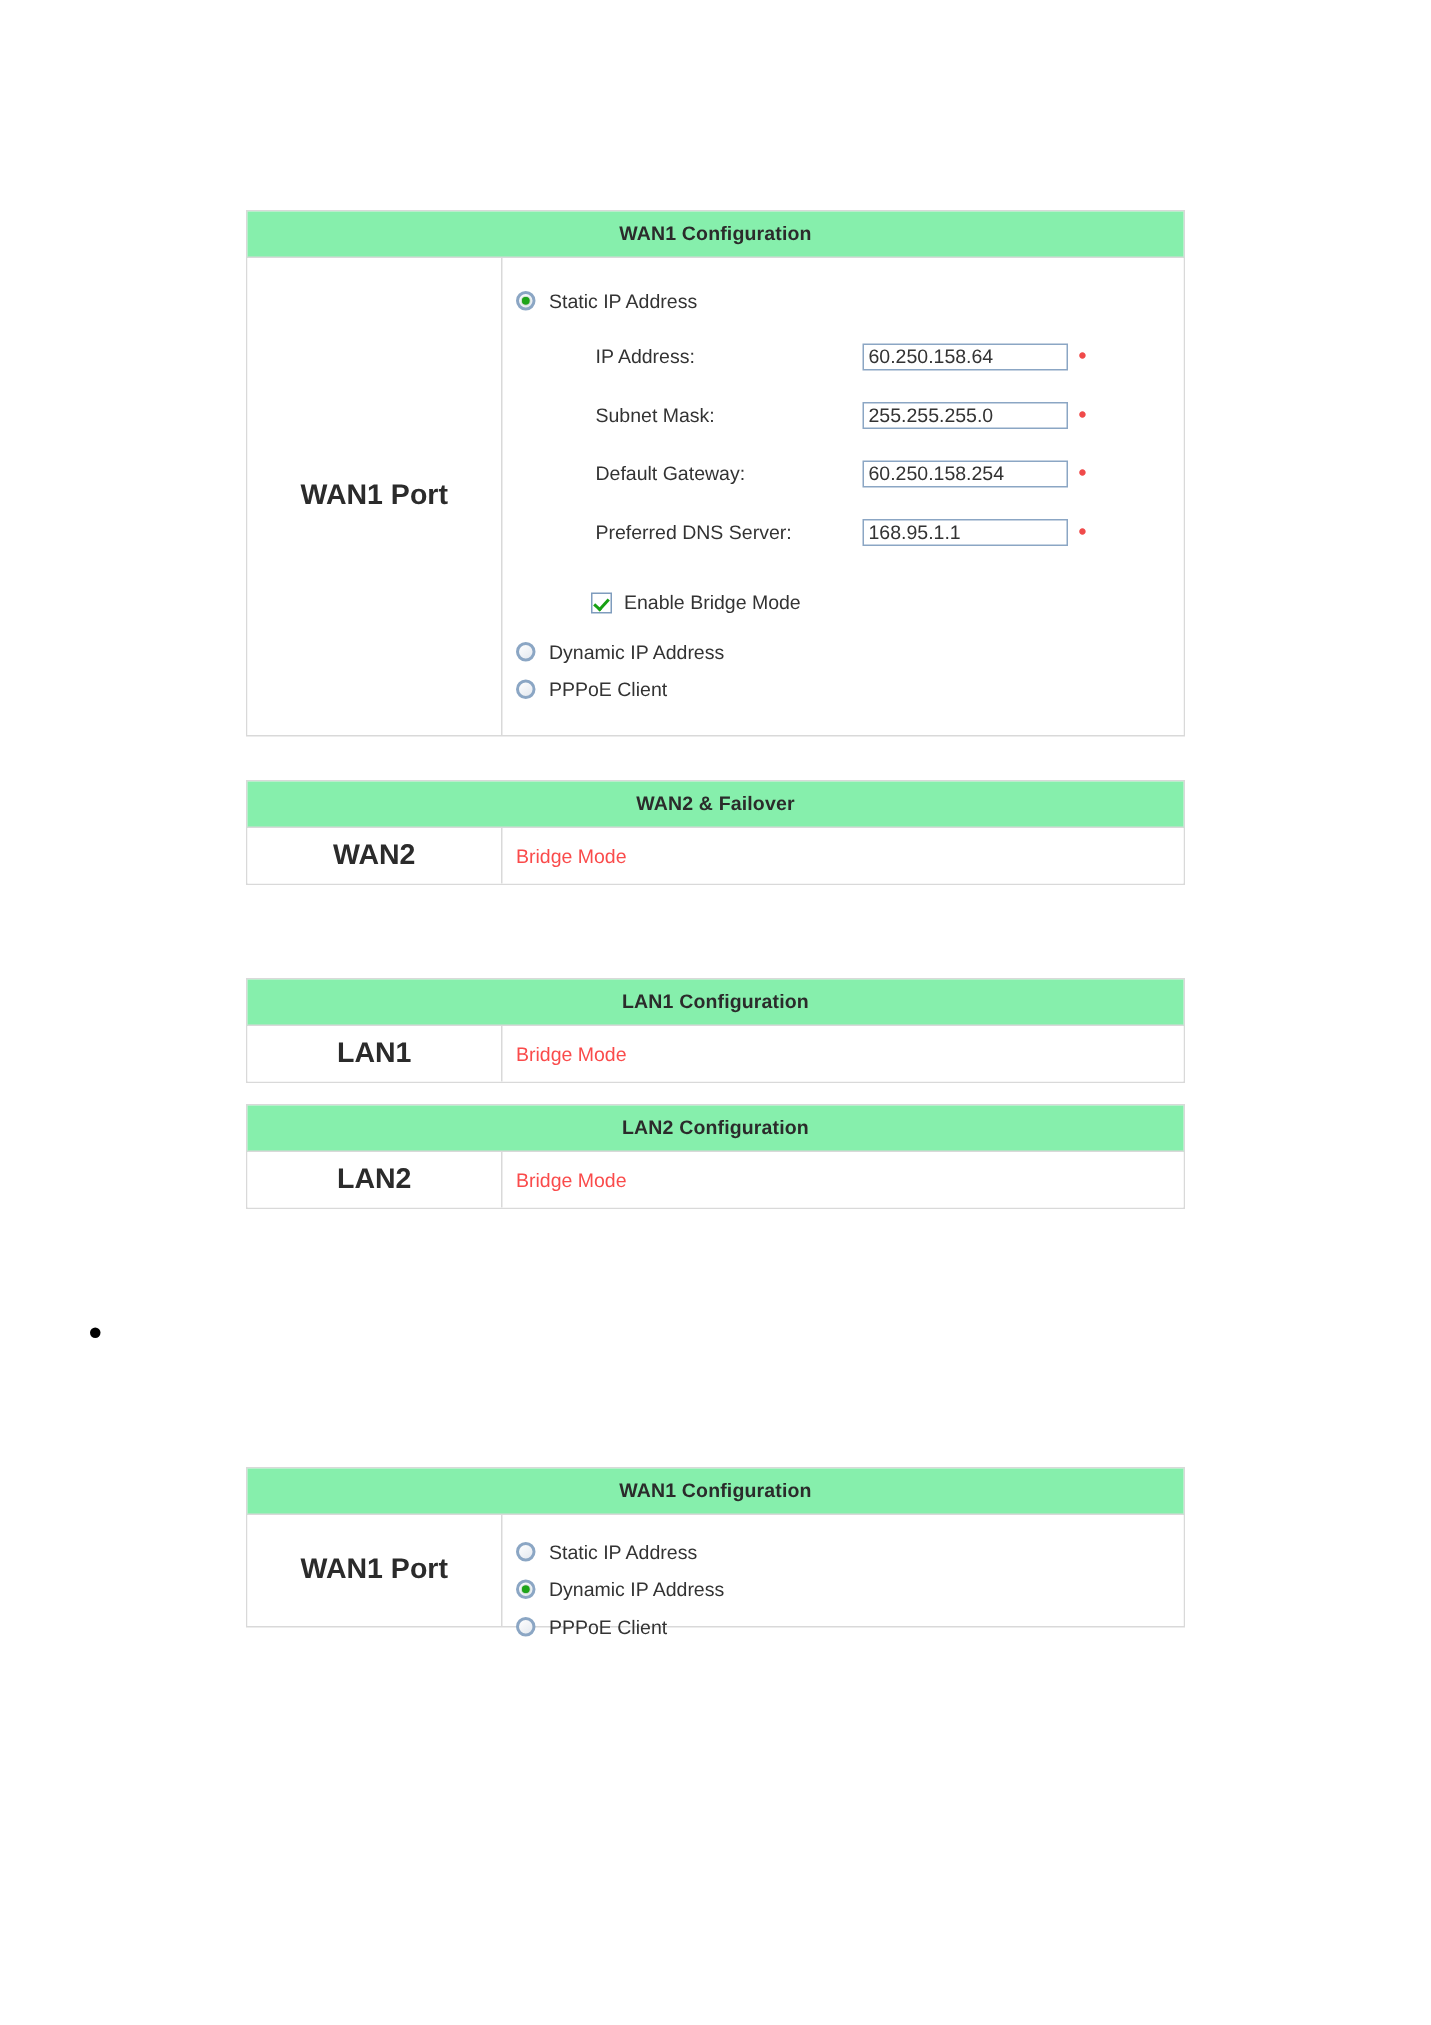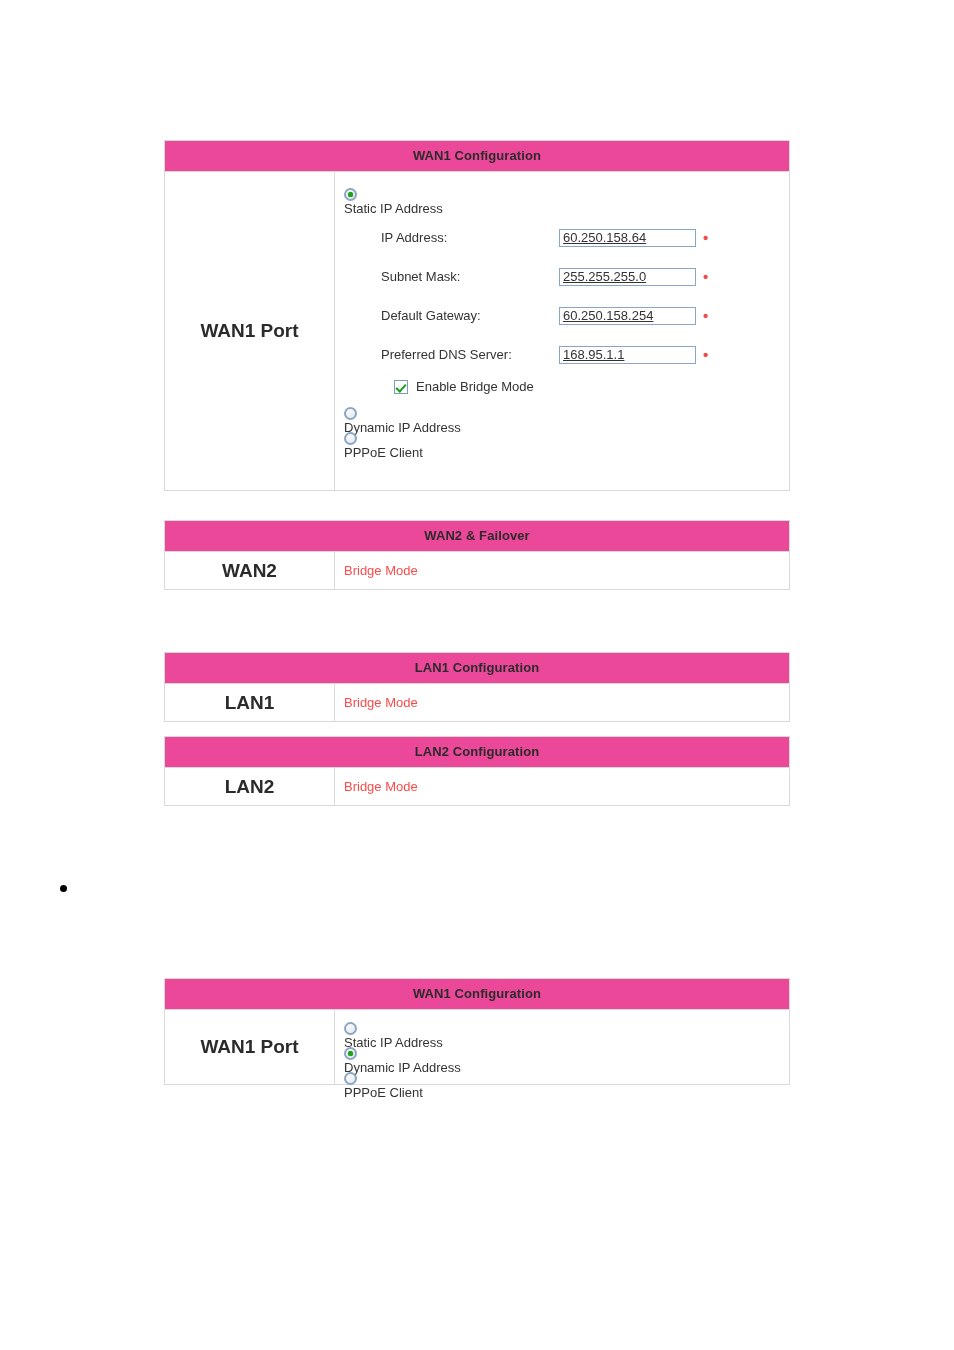--- a/index.html
+++ b/index.html
@@ -19,21 +19,21 @@
   .page { position: relative; width: 954px; height: 1350px; overflow: hidden; }
 
   
   .cfg-table {
     position: absolute;
     border: 1px solid #d9d9d9;
     background: #ffffff;
     box-sizing: border-box;
   }
   .cfg-header {
-    background: #ec4899;
+    background: #86efac;
     color: #2b2b2b;
     font-weight: bold;
     font-size: 13px;
     text-align: center;
     line-height: 30px;
     height: 30px;
     border-bottom: 1px solid #d9d9d9;
     letter-spacing: .1px;
   }
   .cfg-body {
@@ -56,25 +56,24 @@
   .cfg-content-cell {
     flex: 1;
     padding: 0;
     box-sizing: border-box;
     position: relative;
   }
 
   
   .radio-row {
     display: flex;
-    align-items: flex-start;
+    align-items: center;
     height: 25px;
     font-size: 13px;
     color: #333333;
-    flex-direction: column;
   }
   .radio {
     width: 13px;
     height: 13px;
     border-radius: 50%;
     border: 2px solid #8ba6c4;
     background: linear-gradient(145deg,#fefefe 0%, #eef1f5 60%, #e3e8ef 100%);
     box-sizing: border-box;
     display: inline-block;
     position: relative;
@@ -116,40 +115,40 @@
     border: solid #17a013;
     border-width: 0 2px 2px 0;
     transform: rotate(42deg);
   }
 
   
   .field-row {
     display: flex;
     align-items: center;
     height: 39px;
+    margin-left: 16px;
   }
   .field-label {
     width: 178px;
     font-size: 13px;
     color: #333333;
     flex: 0 0 auto;
   }
   .field-input {
     width: 137px;
     height: 18px;
     border: 1px solid #8ba6c4;
     background: #ffffff;
     font-family: "Liberation Sans", sans-serif;
     font-size: 13px;
     color: #333333;
     padding: 0 3px;
     box-sizing: border-box;
     outline: none;
     flex: 0 0 auto;
-    text-decoration: underline;
   }
   .req-mark {
     color: #f04a4a;
     font-size: 15px;
     line-height: 6px;
     margin-left: 7px;
     font-weight: bold;
     flex: 0 0 auto;
   }
 
@@ -223,21 +222,21 @@
             <span class="req-mark">•</span>
           </div>
 
           <div class="field-row">
             <span class="field-label">Preferred DNS Server:</span>
             <input class="field-input" type="text" value="168.95.1.1" style="">
             <span class="req-mark">•</span>
           </div>
 
 
-          <div class="chk-row" style="margin-top:0; margin-left:13px;">
+          <div class="chk-row" style="margin-top:15px; margin-left:13px;">
             <span class="chkbox checked"></span>
             <span>Enable Bridge Mode</span>
           </div>
         </div>
 
         <div style="margin-top:8px;">
           <div class="radio-row">
             <span class="radio"></span>
             <span>Dynamic IP Address</span>
           </div>

